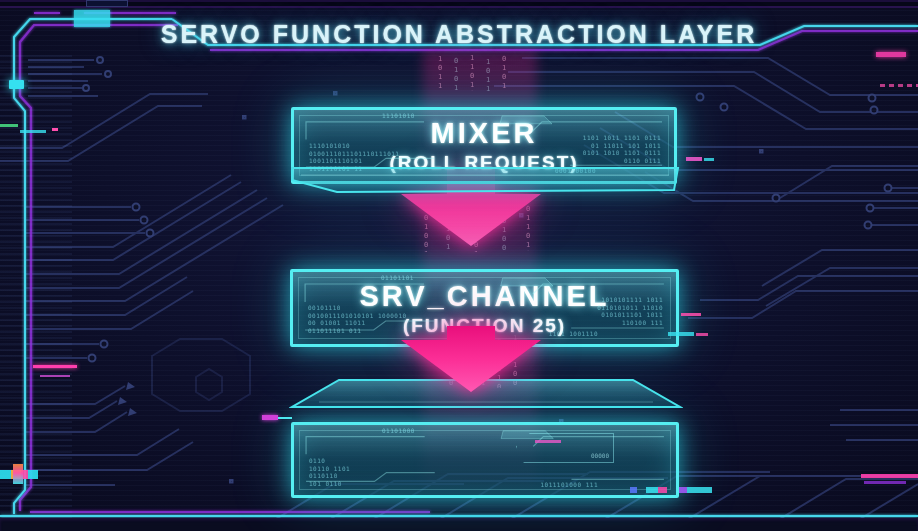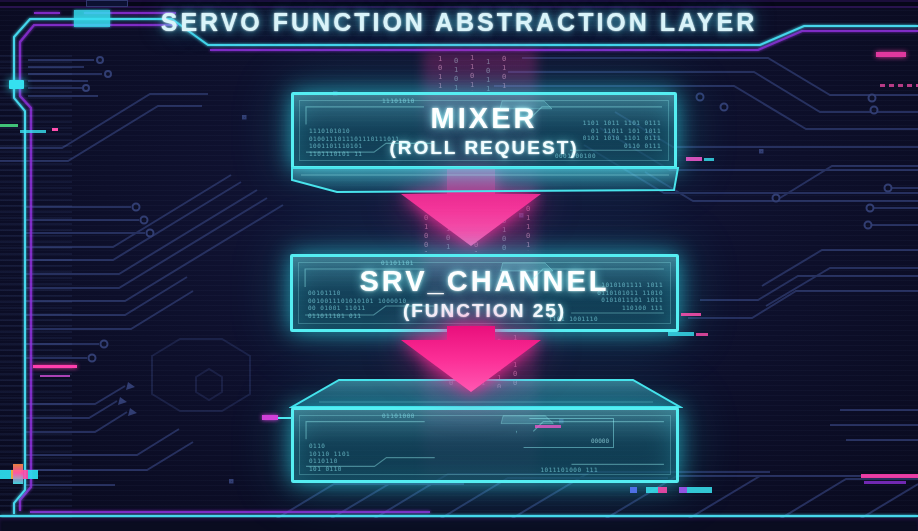--- a/index.html
+++ b/index.html
@@ -14,41 +14,42 @@
     background:repeating-linear-gradient(180deg, rgba(160,190,255,.03) 0 1px, transparent 1px 5px);}
   .scan-left{position:absolute;left:0;top:55px;width:72px;height:465px;z-index:1;
     background:repeating-linear-gradient(180deg, rgba(120,160,255,.07) 0 2px, transparent 2px 6px);}
   .topstrip{position:absolute;left:0;top:0;width:918px;height:8px;background:#060718;z-index:2;
     box-shadow:inset 0 -2px 0 rgba(130,50,220,.28), inset 0 2px 0 rgba(130,50,220,.18);}
   .chip{position:absolute;left:86px;top:0;width:42px;height:7px;background:#0c1132;border:1px solid rgba(85,95,170,.5);z-index:2;}
   .bottomstrip{position:absolute;left:0;top:518px;width:918px;height:13px;background:#0a0c20;z-index:2;
     box-shadow:inset 0 2px 3px rgba(139,47,214,.15);}
 
   .title{
-    position:absolute;left:0;top:8px;width:100%;text-align:center;z-index:6;
+    position:absolute;left:0;top:20px;width:100%;text-align:center;z-index:6;
     font-size:25px;font-weight:700;letter-spacing:3px;color:#d9f4fa;
     text-shadow:0 0 2px #ffffff,0 0 9px rgba(90,225,245,.85),0 0 22px rgba(60,200,235,.5);
   }
 
   .glowcol{position:absolute;left:423px;top:50px;width:114px;height:436px;z-index:2;filter:blur(6px);
     background:linear-gradient(180deg, rgba(255,40,150,.26) 0%, rgba(255,40,150,.10) 28%,
       rgba(255,40,150,.17) 52%, rgba(255,60,160,.12) 78%, rgba(255,60,160,.05) 100%);}
 
   .rain{position:absolute;z-index:2;overflow:hidden;
     font-family:"DejaVu Sans Mono",monospace;font-size:7px;line-height:8px;letter-spacing:1px;
     writing-mode:vertical-rl;text-orientation:upright;color:rgba(255,170,215,.55);}
   .rain.rw{color:rgba(215,240,255,.42);}
 
   .face{
     position:absolute;z-index:4;border:3px solid #55eef2;border-radius:2px;
     display:flex;flex-direction:column;align-items:center;justify-content:center;
     background:linear-gradient(180deg, rgba(130,240,245,.40) 0%, rgba(70,180,195,.45) 18%,
       rgba(22,95,115,.62) 48%, rgba(14,70,90,.66) 100%);
     box-shadow:0 0 22px rgba(45,225,240,.6),0 0 60px rgba(45,225,240,.28),
       inset 0 0 30px rgba(60,220,235,.3);
+    margin-top:15px;
   }
   .face::after{content:"";position:absolute;inset:5px;border:1px solid rgba(160,255,255,.25);pointer-events:none;}
   .node-title{font-size:29px;font-weight:700;letter-spacing:3px;color:#fdffff;
     text-shadow:0 0 10px rgba(130,245,255,.95),0 0 3px #ffffff,0 2px 2px rgba(0,40,60,.55);}
   .node-subtitle{font-size:19px;font-weight:700;letter-spacing:2px;color:#f2fdff;margin-top:2px;
     text-shadow:0 0 8px rgba(130,245,255,.85),0 0 2px #ffffff;}
   .decor{position:absolute;inset:0;width:100%;height:100%;pointer-events:none;}
   .decor path{stroke:rgba(160,255,255,.38);stroke-width:1.2;fill:none;}
   .decor path.tab{fill:rgba(140,250,255,.18);stroke-width:.8;}
   .code{position:absolute;z-index:1;font-family:"DejaVu Sans Mono",monospace;font-size:6px;

